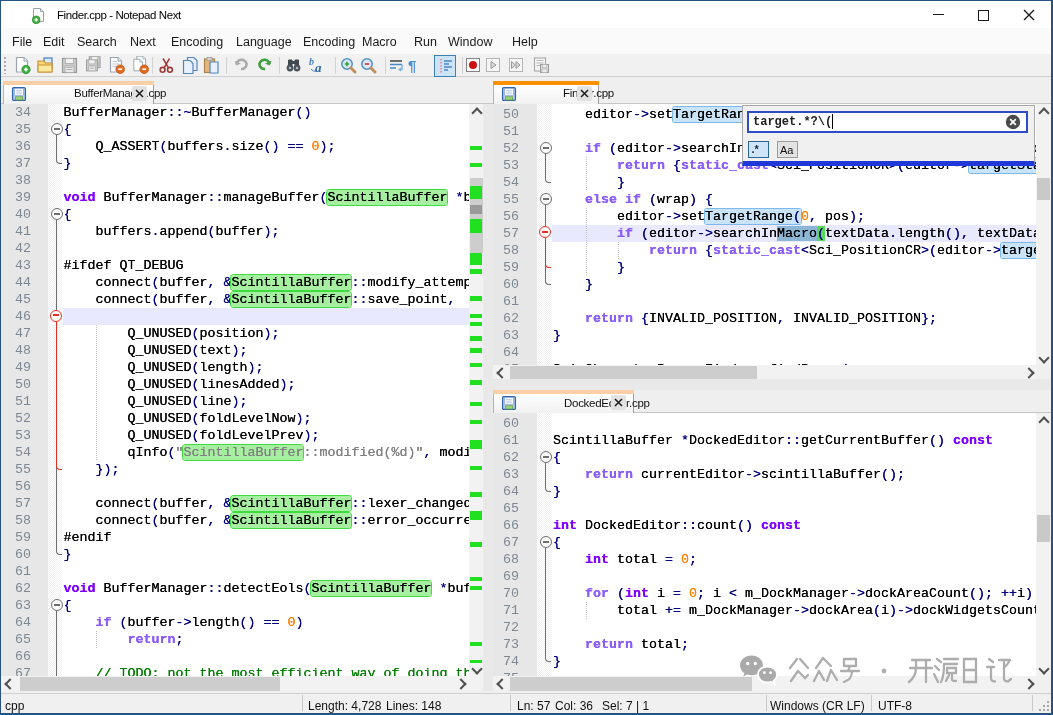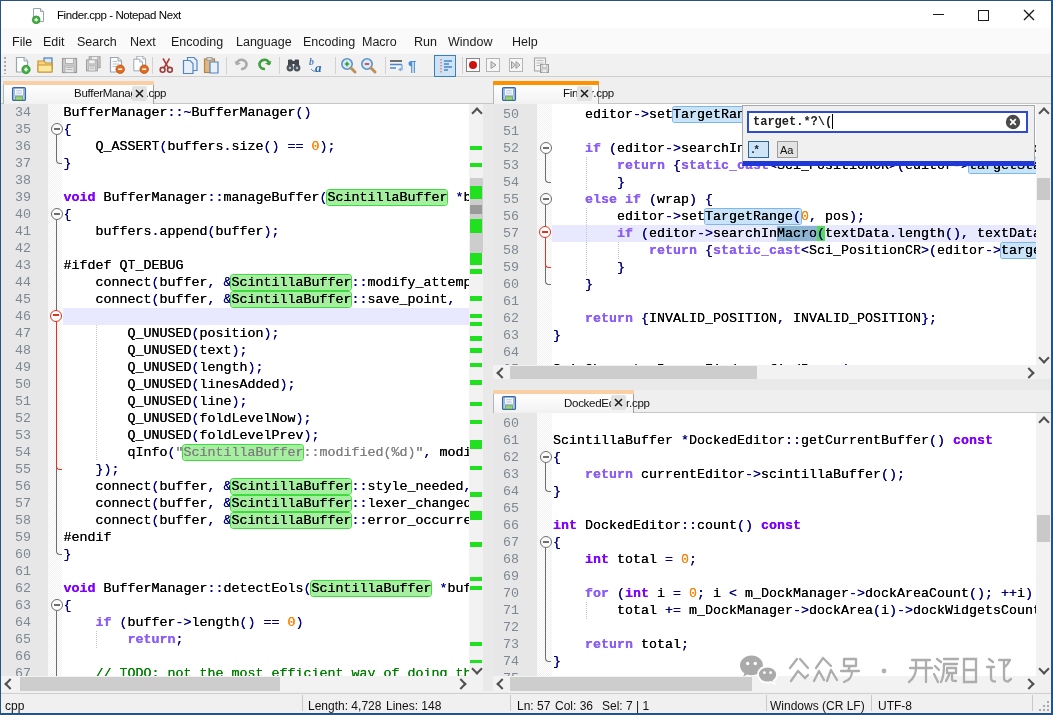--- a/index.html
+++ b/index.html
@@ -250,21 +250,20 @@
 <div class="abs code" style="left:62.5px;top:187px;">    connect<i class="o">(</i>buffer<i class="o">,</i> <i class="o">&amp;</i><i class="hg">ScintillaBuffer</i><i class="o">::</i>save_point<i class="o">,</i></div>
 <div class="abs code" style="left:62.5px;top:221px;">        Q_UNUSED<i class="o">(</i>position<i class="o">);</i></div>
 <div class="abs code" style="left:62.5px;top:238px;">        Q_UNUSED<i class="o">(</i>text<i class="o">);</i></div>
 <div class="abs code" style="left:62.5px;top:255px;">        Q_UNUSED<i class="o">(</i>length<i class="o">);</i></div>
 <div class="abs code" style="left:62.5px;top:272px;">        Q_UNUSED<i class="o">(</i>linesAdded<i class="o">);</i></div>
 <div class="abs code" style="left:62.5px;top:289px;">        Q_UNUSED<i class="o">(</i>line<i class="o">);</i></div>
 <div class="abs code" style="left:62.5px;top:306px;">        Q_UNUSED<i class="o">(</i>foldLevelNow<i class="o">);</i></div>
 <div class="abs code" style="left:62.5px;top:323px;">        Q_UNUSED<i class="o">(</i>foldLevelPrev<i class="o">);</i></div>
 <div class="abs code" style="left:62.5px;top:340px;">        qInfo<i class="o">(</i><i class="s">"<i class="hg">ScintillaBuffer</i>::modified(%d)"</i><i class="o">,</i> modificationType</div>
 <div class="abs code" style="left:62.5px;top:357px;">    <i class="o">});</i></div>
-<div class="abs code" style="left:62.5px;top:374px;">    connect<i class="o">(</i>buffer<i class="o">,</i> <i class="o">&amp;</i><i class="hg">ScintillaBuffer</i><i class="o">::</i>style_needed<i class="o">,</i></div>
 <div class="abs code" style="left:62.5px;top:391px;">    connect<i class="o">(</i>buffer<i class="o">,</i> <i class="o">&amp;</i><i class="hg">ScintillaBuffer</i><i class="o">::</i>lexer_changed</div>
 <div class="abs code" style="left:62.5px;top:408px;">    connect<i class="o">(</i>buffer<i class="o">,</i> <i class="o">&amp;</i><i class="hg">ScintillaBuffer</i><i class="o">::</i>error_occurred</div>
 <div class="abs code" style="left:62.5px;top:425px;"><i class="p">#endif</i></div>
 <div class="abs code" style="left:62.5px;top:442px;"><i class="o">}</i></div>
 <div class="abs code" style="left:62.5px;top:476px;"><i class="t">void</i> BufferManager<i class="o">::</i>detectEols<i class="o">(</i><i class="hg">ScintillaBuffer</i> <i class="o">*</i>buffer</div>
 <div class="abs code" style="left:62.5px;top:493px;"><i class="o">{</i></div>
 <div class="abs code" style="left:62.5px;top:510px;">    <i class="k">if</i> <i class="o">(</i>buffer<i class="o">-&gt;</i>length<i class="o">()</i> <i class="o">==</i> <i class="n">0</i><i class="o">)</i></div>
 <div class="abs code" style="left:62.5px;top:527px;">        <i class="k">return</i><i class="o">;</i></div>
 <div class="abs code" style="left:62.5px;top:561px;">    <i class="c">// TODO: not the most efficient way of doing this</i></div>
 </div>

